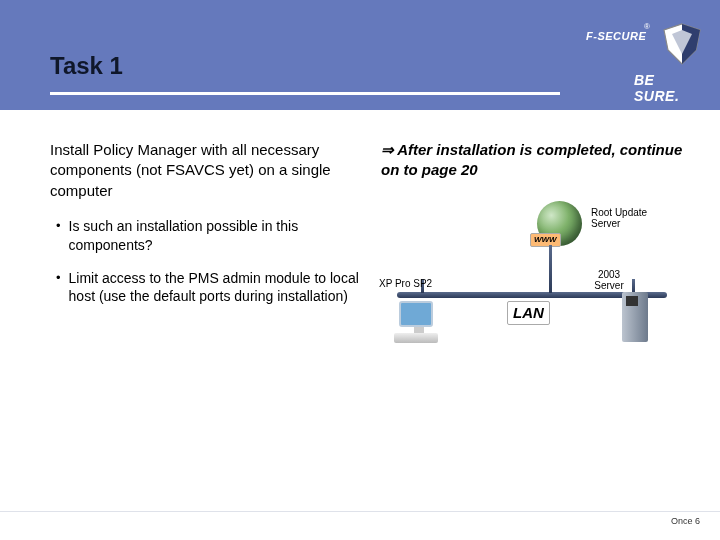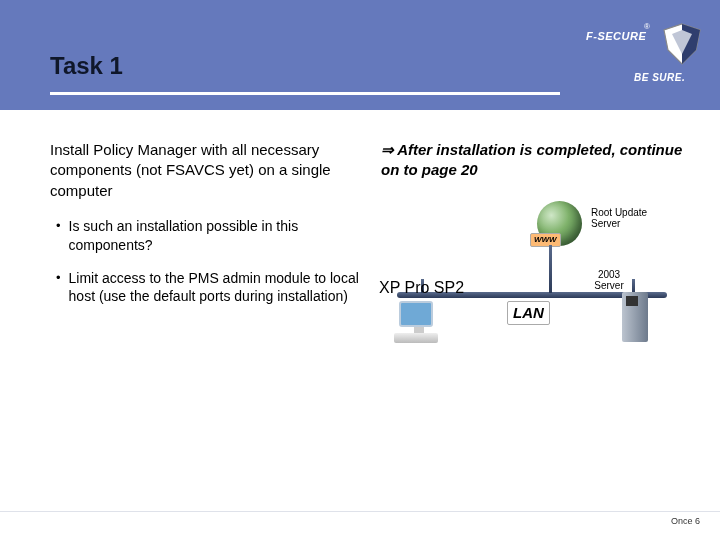--- a/index.html
+++ b/index.html
@@ -47,21 +47,21 @@
     font-size: 11px;
     font-weight: bold;
     font-style: italic;
     letter-spacing: 0.5px;
   }
   .logo-tag {
     position: absolute;
     left: 52px;
     top: 52px;
     color: #fff;
-    font-size: 10px;
+    font-size: 14px;
     font-weight: bold;
     font-style: italic;
     letter-spacing: 0.5px;
   }
   .logo-rmark {
     position: absolute;
     left: 62px;
     top: 2px;
     color: #fff;
     font-size: 8px;
@@ -186,21 +186,21 @@
     width: 44px;
     height: 10px;
     background: linear-gradient(#eee,#bbb);
     border-radius: 2px;
     margin-left: -5px;
   }
   .pc-label {
     position: absolute;
     left: 12px;
     top: 80px;
-    font-size: 16px;
+    font-size: 10px;
     white-space: nowrap;
   }
   .server {
     position: absolute;
     left: 255px;
     top: 95px;
     width: 26px;
     height: 50px;
     background: linear-gradient(90deg,#bcc4cf,#6d7a8c);
     border-radius: 2px;

